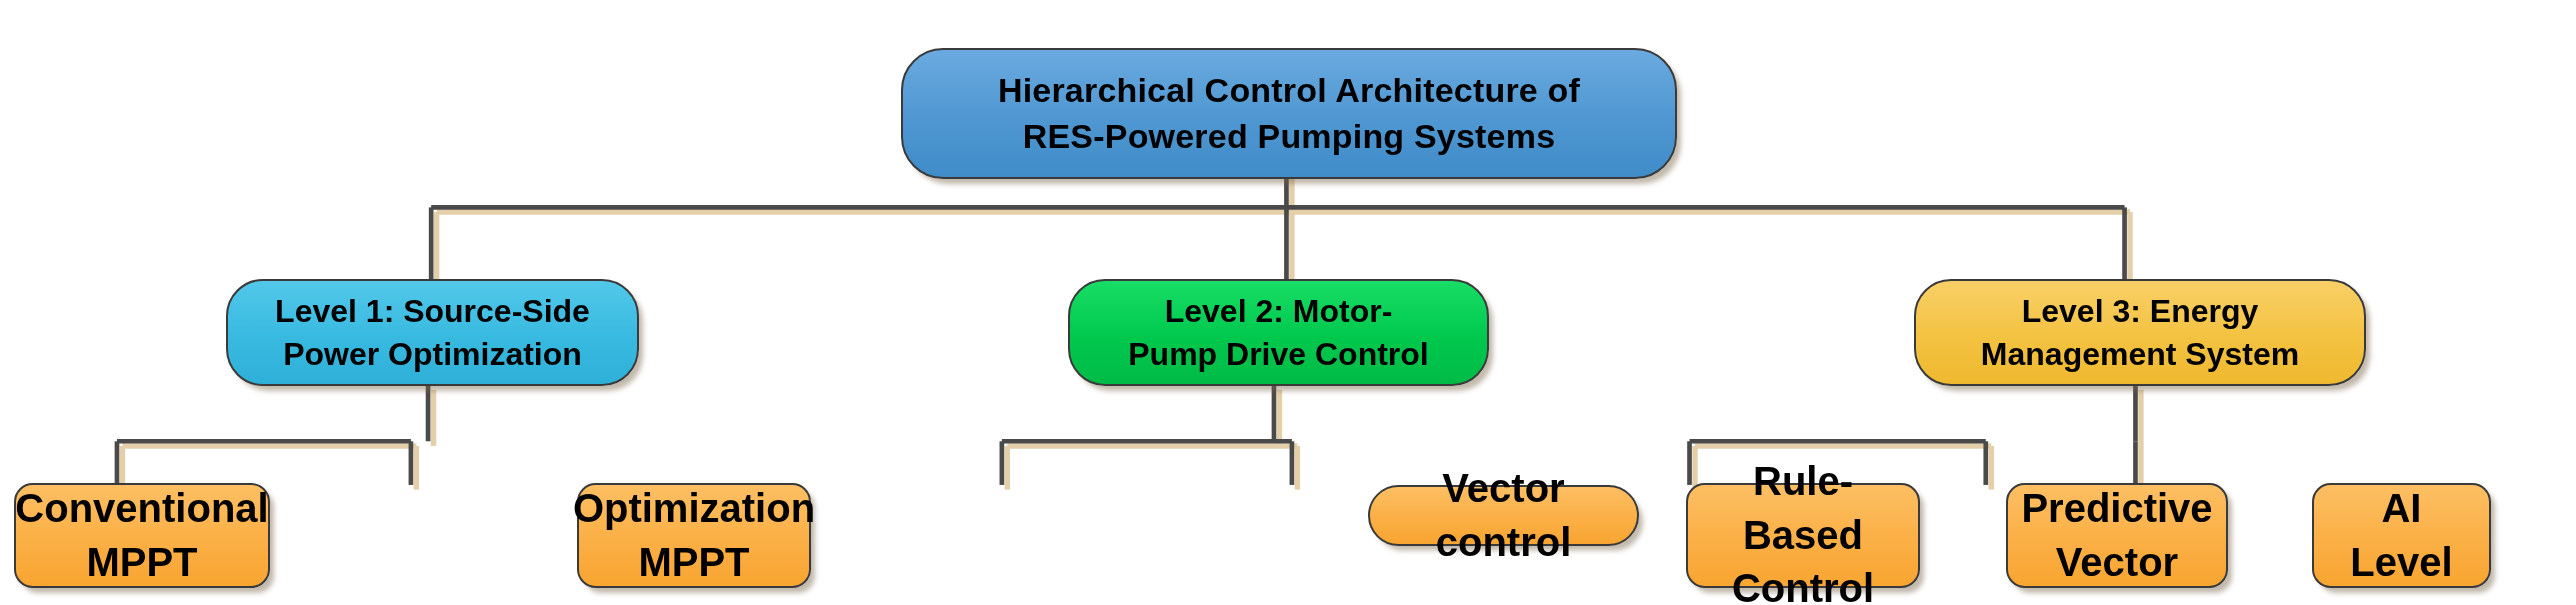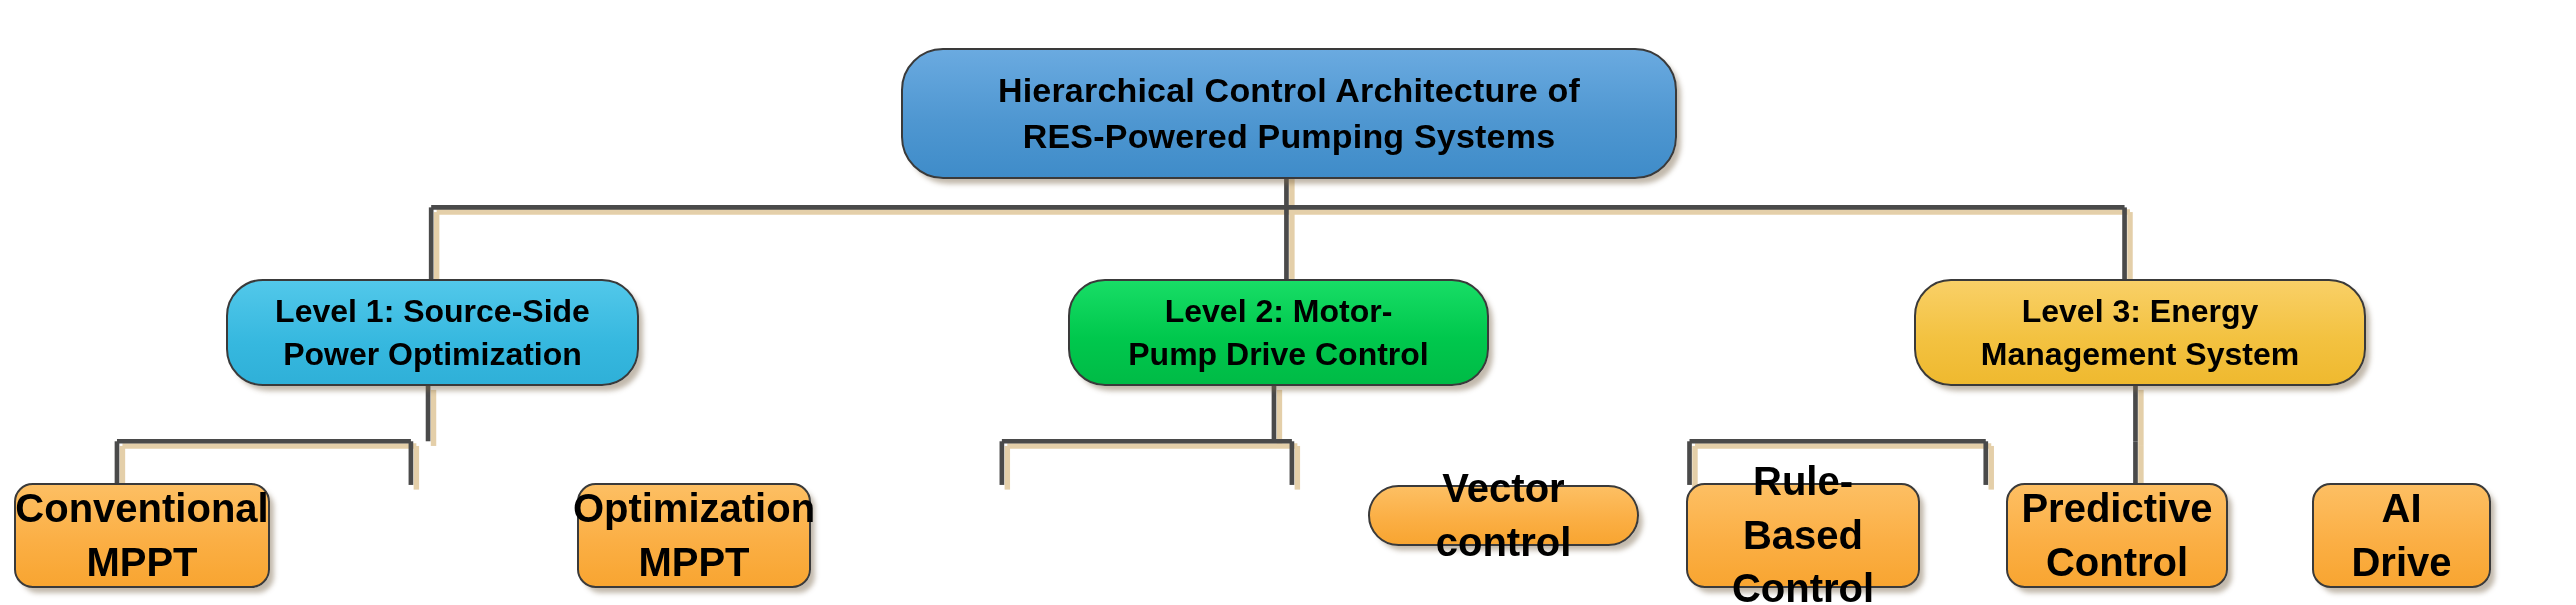--- a/index.html
+++ b/index.html
@@ -127,19 +127,19 @@
   <div class="node n-leaf" style="left:577px;top:483px;width:234px;height:105px;padding:0 14px;">Optimization
 MPPT</div>
 
 
   <div class="node n-leaf pill" style="left:1368px;top:485px;width:271px;height:61px;padding:0 15.6px;">Vector control</div>
 
   <div class="node n-leaf" style="left:1686px;top:483px;width:234px;height:105px;padding:0 12.5px;">Rule-Based
 Control</div>
 
   <div class="node n-leaf" style="left:2006px;top:483px;width:222px;height:105px;padding:0 12.5px;">Predictive
-Control</div>
+Vector</div>
 
   <div class="node n-leaf" style="left:2312px;top:483px;width:179px;height:105px;padding:0 12.5px;">AI
-Drive</div>
+Level</div>
 
 </div>
 
 
 </body></html>

